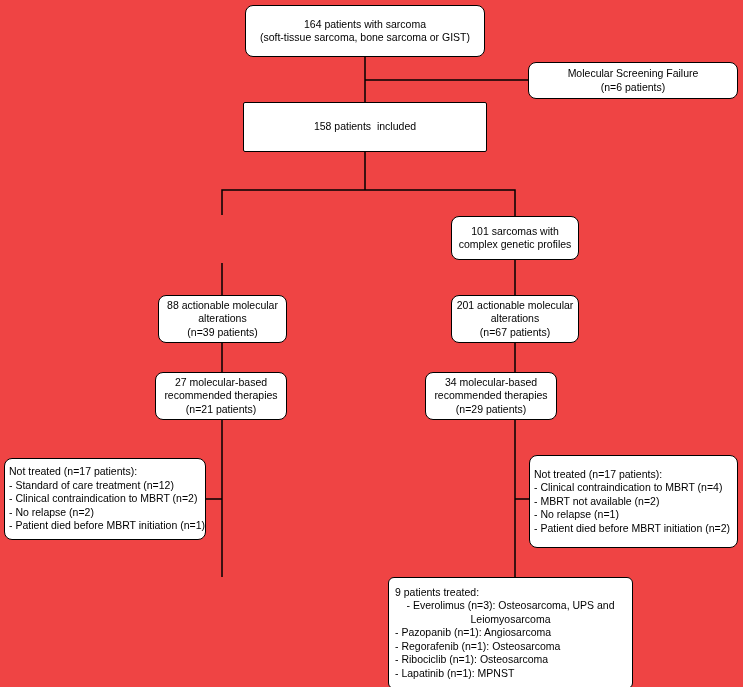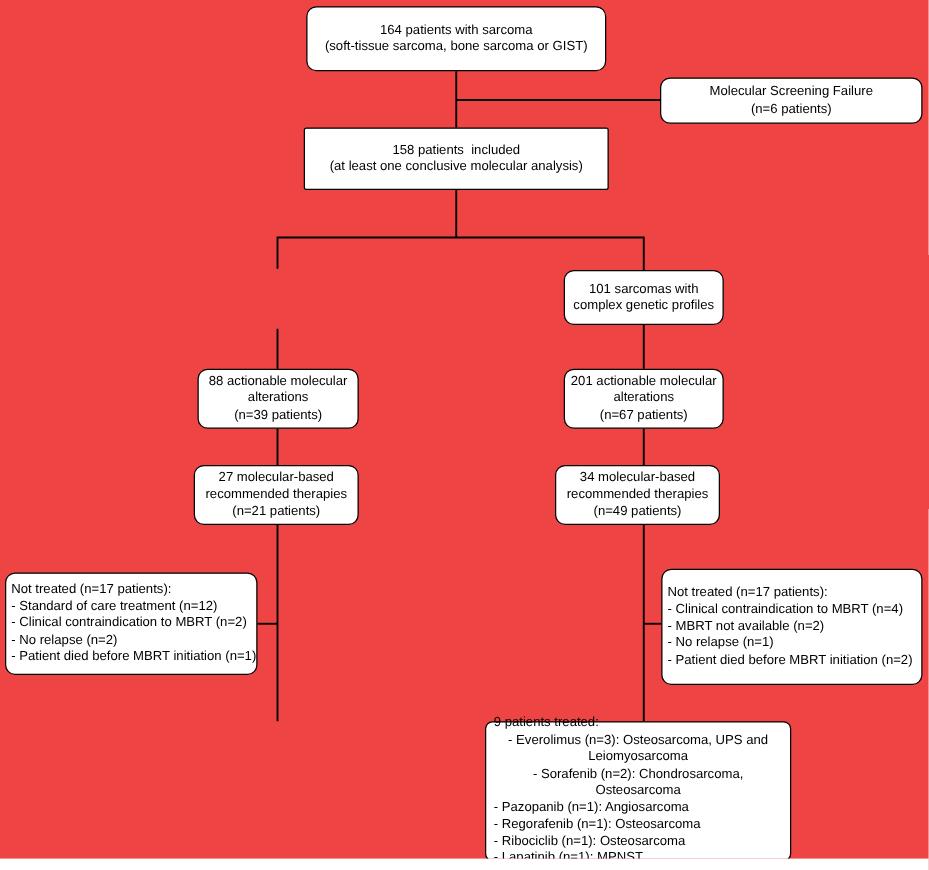--- a/index.html
+++ b/index.html
@@ -70,21 +70,20 @@
     <div class="line">(soft-tissue sarcoma, bone sarcoma or GIST)</div>
   </div>
 
   <div class="node center" style="left:528px;top:62px;width:210px;height:37px">
     <div class="line">Molecular Screening Failure</div>
     <div class="line">(n=6 patients)</div>
   </div>
 
   <div class="node center sharp" style="left:243px;top:102px;width:244px;height:50px">
     <div class="line">158 patients  included</div>
-    <div class="line">(at least one conclusive molecular analysis)</div>
   </div>
 
 
   <div class="node center" style="left:451px;top:216px;width:128px;height:44px">
     <div class="line">101 sarcomas with</div>
     <div class="line">complex genetic profiles</div>
   </div>
 
   <div class="node center" style="left:158px;top:295px;width:129px;height:48px">
     <div class="line">88 actionable molecular</div>
@@ -97,24 +96,24 @@
     <div class="line">alterations</div>
     <div class="line">(n=67 patients)</div>
   </div>
 
   <div class="node center" style="left:155px;top:372px;width:132px;height:48px">
     <div class="line">27 molecular-based</div>
     <div class="line">recommended therapies</div>
     <div class="line">(n=21 patients)</div>
   </div>
 
-  <div class="node center" style="left:444px;top:372px;width:132px;height:48px">
+  <div class="node center" style="left:425px;top:372px;width:132px;height:48px">
     <div class="line">34 molecular-based</div>
     <div class="line">recommended therapies</div>
-    <div class="line">(n=49 patients)</div>
+    <div class="line">(n=29 patients)</div>
   </div>
 
   <div class="node left" style="left:4px;top:458px;width:202px;height:82px">
     <div class="line">Not treated (n=17 patients):</div>
     <div class="line">- Standard of care treatment (n=12)</div>
     <div class="line">- Clinical contraindication to MBRT (n=2)</div>
     <div class="line">- No relapse (n=2)</div>
     <div class="line">- Patient died before MBRT initiation (n=1)</div>
   </div>
 
@@ -123,20 +122,19 @@
     <div class="line">- Clinical contraindication to MBRT (n=4)</div>
     <div class="line">- MBRT not available (n=2)</div>
     <div class="line">- No relapse (n=1)</div>
     <div class="line">- Patient died before MBRT initiation (n=2)</div>
   </div>
 
 
   <div class="node left soft wrap" style="left:388px;top:577px;width:245px;height:112px;padding:2px 6px">
     <div class="line">9 patients treated:</div>
     <div class="line">- Everolimus (n=3): Osteosarcoma, UPS and Leiomyosarcoma</div>
-    <div class="line">- Sorafenib (n=2): Chondrosarcoma, Osteosarcoma</div>
     <div class="line">- Pazopanib (n=1): Angiosarcoma</div>
     <div class="line">- Regorafenib (n=1): Osteosarcoma</div>
     <div class="line">- Ribociclib (n=1): Osteosarcoma</div>
     <div class="line">- Lapatinib (n=1): MPNST</div>
   </div>
 
 </div>
 
 </body></html>

